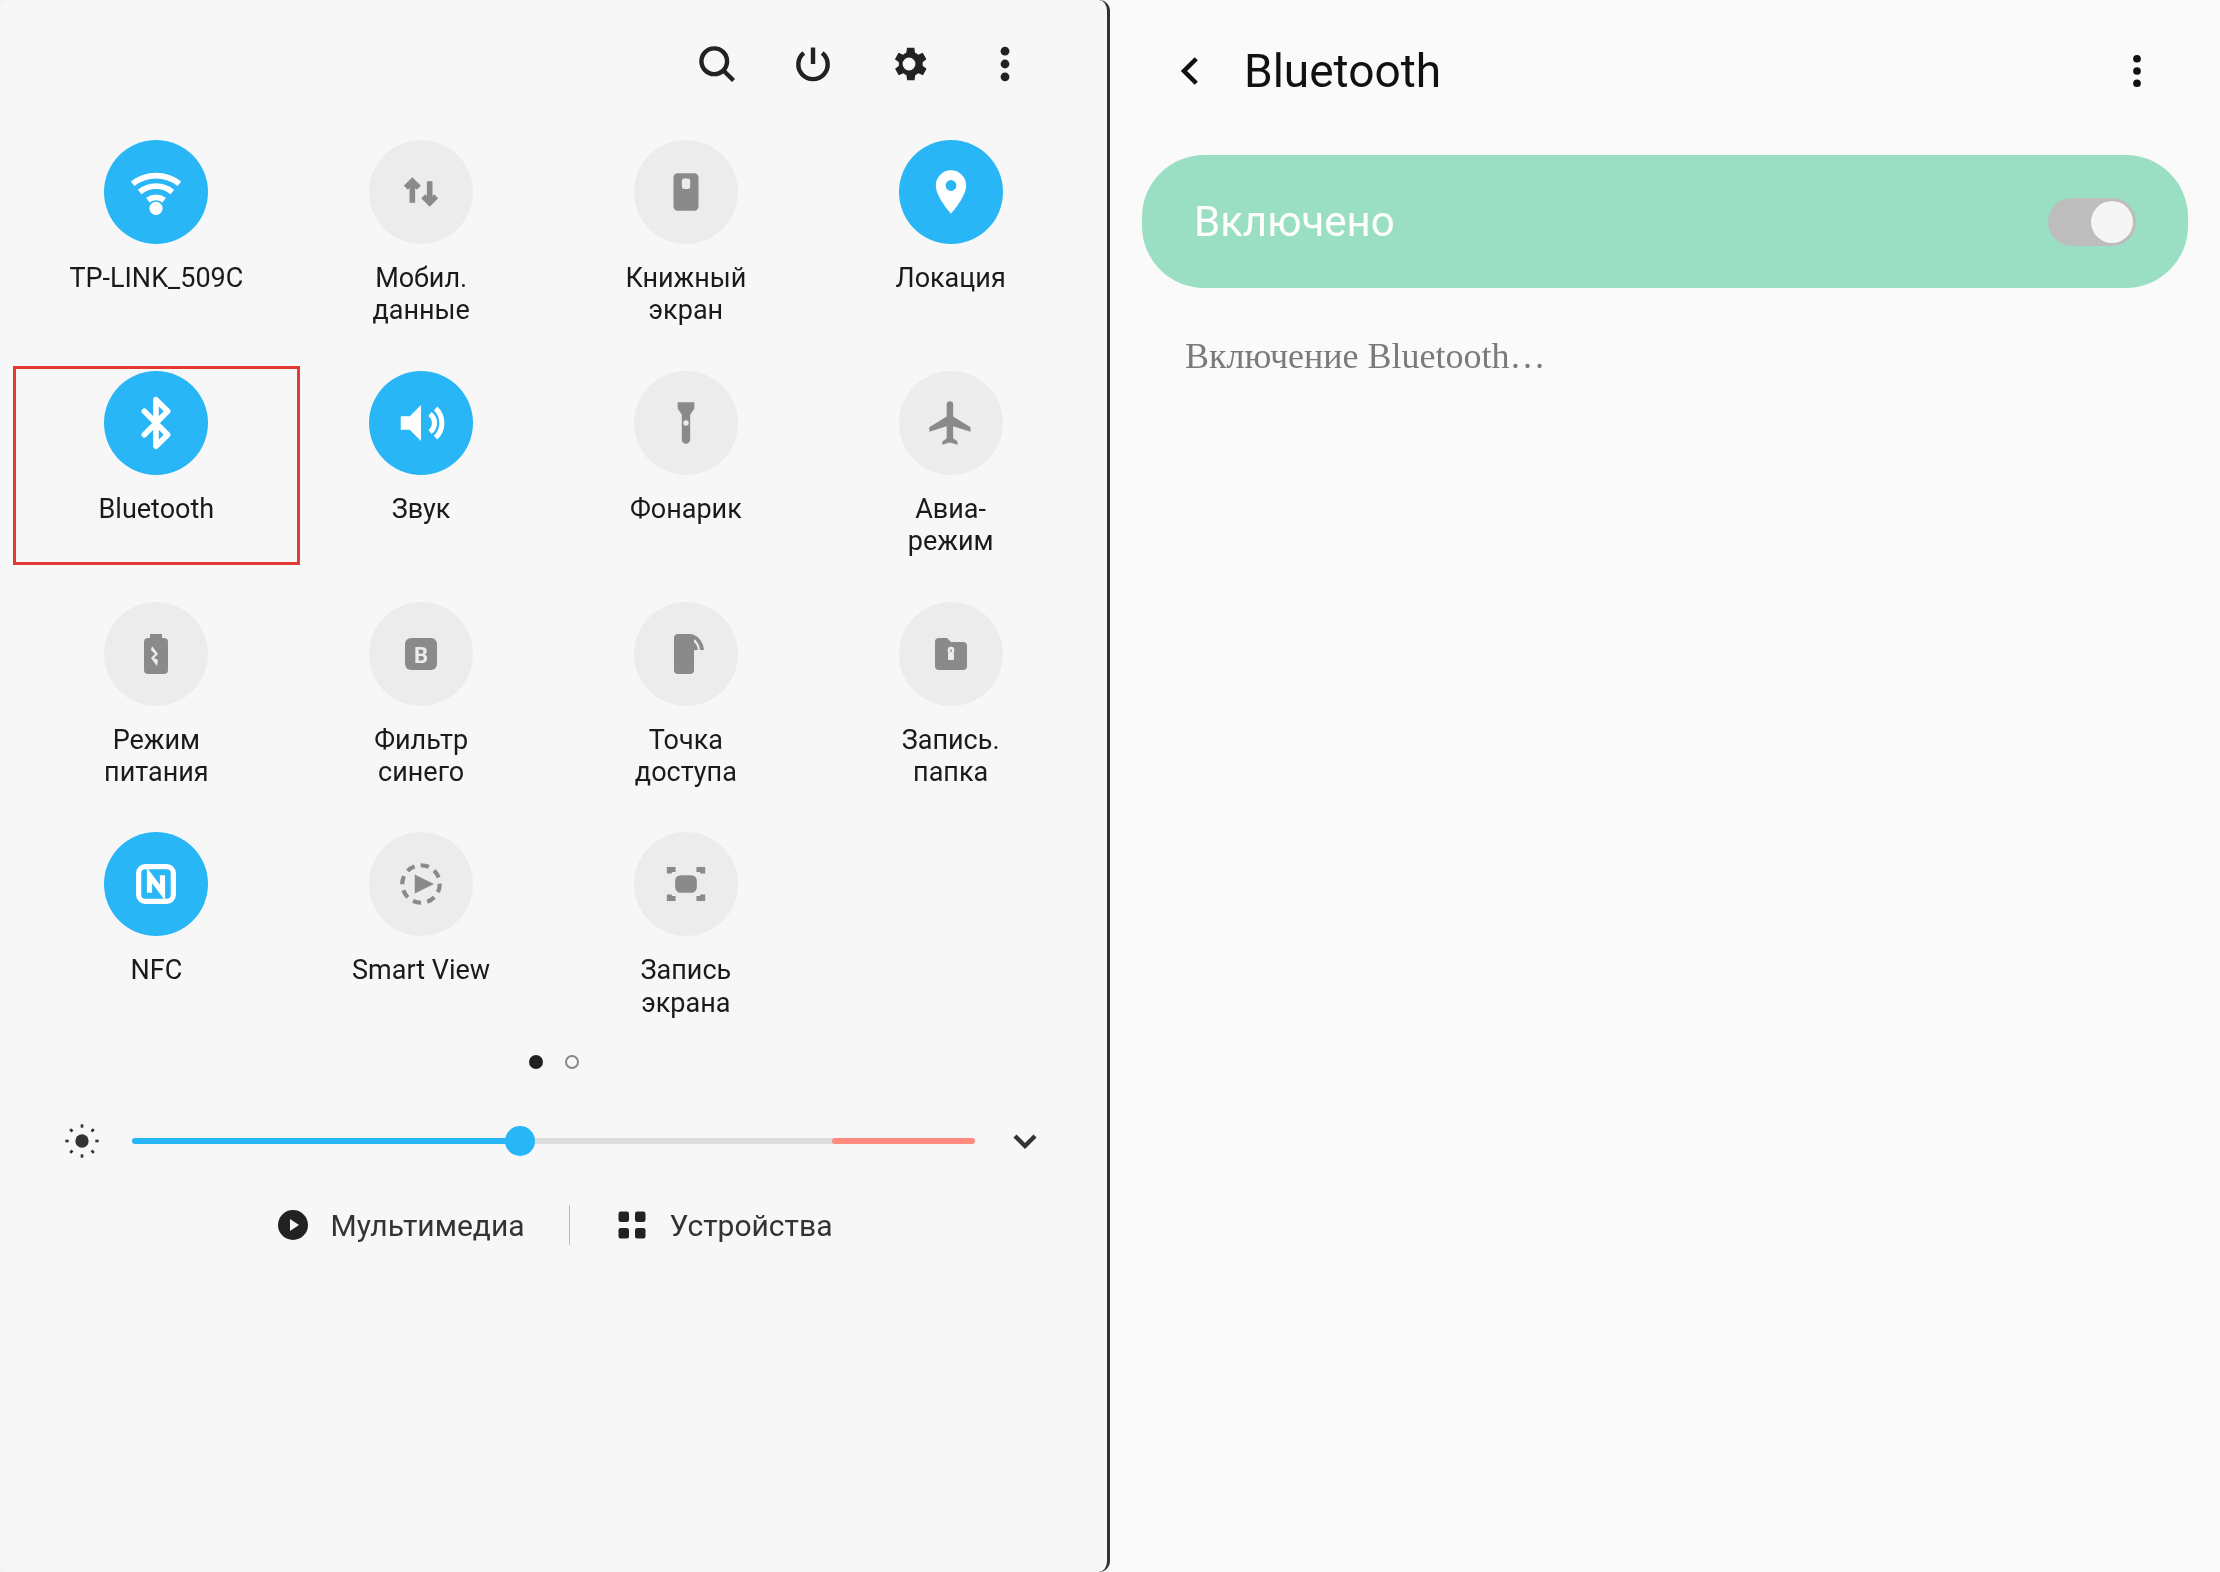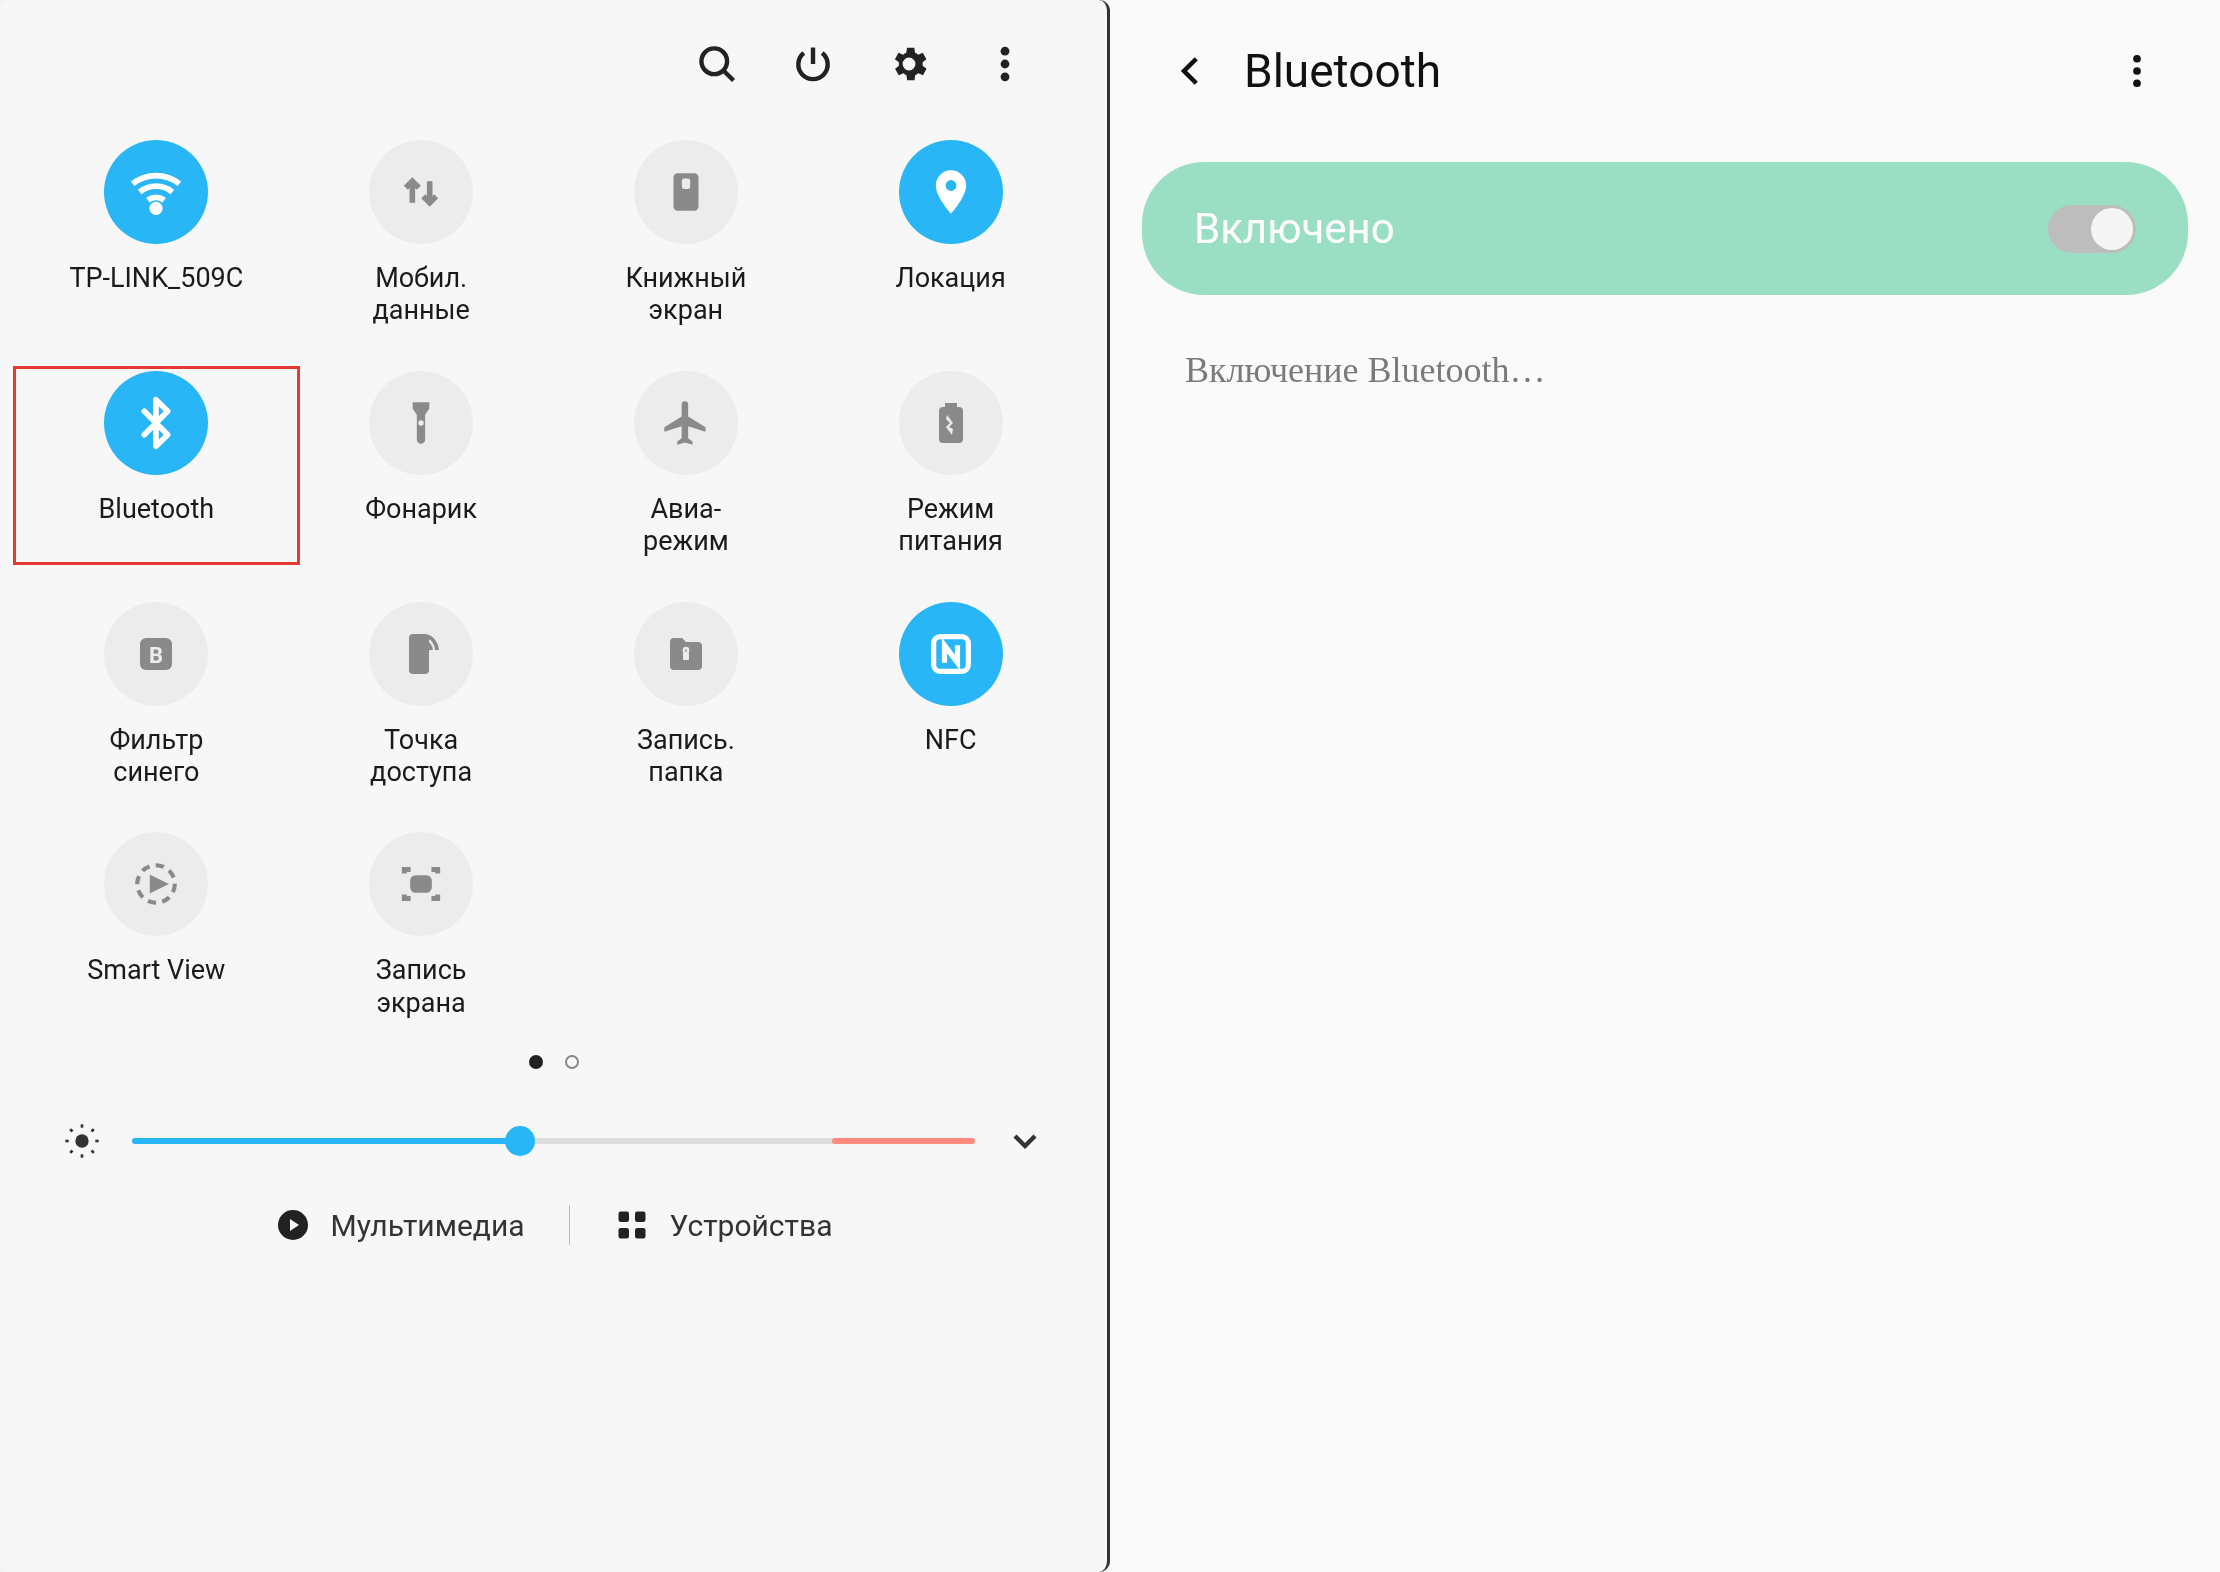--- a/index.html
+++ b/index.html
@@ -33,21 +33,21 @@
   .slider .fill.auto { background:#ff8a80; }
   .slider .knob { position:absolute; top:50%; width:30px; height:30px; border-radius:50%; background:#29b6f6; transform:translate(-50%, -50%); }
 
   .bottom-bar { display:flex; justify-content:center; align-items:center; gap:44px; font-size:30px; color:#333; margin-top:44px; }
   .bottom-bar .sep { width:1px; height:40px; background:#bbb; }
   .bottom-bar .item { display:flex; align-items:center; gap:20px; }
 
   
   .bt-header { display:flex; align-items:center; gap:32px; padding:44px 62px 40px 60px; }
   .bt-title { font-size:46px; color:#111; flex:1; }
-  .bt-toggle-card { margin: 24px 32px; background:#9adfc3; border-radius:62px; padding:42px 52px; display:flex; align-items:center; justify-content:space-between; }
+  .bt-toggle-card { margin: 17px 32px; background:#9adfc3; border-radius:62px; padding:42px 52px; display:flex; align-items:center; justify-content:space-between; }
   .bt-toggle-label { font-size:42px; color:#ffffff; }
   .switch { width:88px; height:48px; border-radius:24px; background:#bdbdbd; position:relative; }
   .switch .thumb { position:absolute; top:3px; right:3px; width:42px; height:42px; border-radius:50%; background:#f5f5f5; }
   .bt-status { font-size:36px; color:#7a7a7a; padding: 30px 75px; font-family: Liberation Serif, serif; }
 
   svg { display:block; }
 </style>
 </head>
 <body>
 
@@ -126,20 +126,30 @@
         <div class="label">Локация</div>
       </div>
 
       <div class="tile highlight">
         <div class="circle on">
             <svg width="56" height="56" viewBox="0 0 24 24" fill="none" stroke="#fff" stroke-width="2.4" stroke-linejoin="round" stroke-linecap="round">
               <path d="M7 7l10 10-5 5V2l5 5L7 17"></path>
             </svg>
           </div>
         <div class="label">Bluetooth</div>
+      </div>
+      <div class="tile">
+        <div class="circle on">
+            <svg width="54" height="54" viewBox="0 0 24 24" fill="#fff">
+              <path d="M3 9v6h4l5 5V4L7 9Z"></path>
+              <path d="M16 8a5 5 0 0 1 0 8" fill="none" stroke="#fff" stroke-width="2.3"></path>
+              <path d="M18.5 5.5a9 9 0 0 1 0 13" fill="none" stroke="#fff" stroke-width="2.3"></path>
+            </svg>
+          </div>
+        <div class="label">Звук</div>
       </div>
       <div class="tile">
         <div class="circle off">
             <svg width="50" height="50" viewBox="0 0 24 24" fill="#8a8a8a">
               <path d="M8 2h8v3l-2 3v12a2 2 0 0 1-4 0V8L8 5Z"></path>
               <circle cx="12" cy="12" r="1.3" fill="#ececec"></circle>
             </svg>
           </div>
         <div class="label">Фонарик</div>
       </div>

